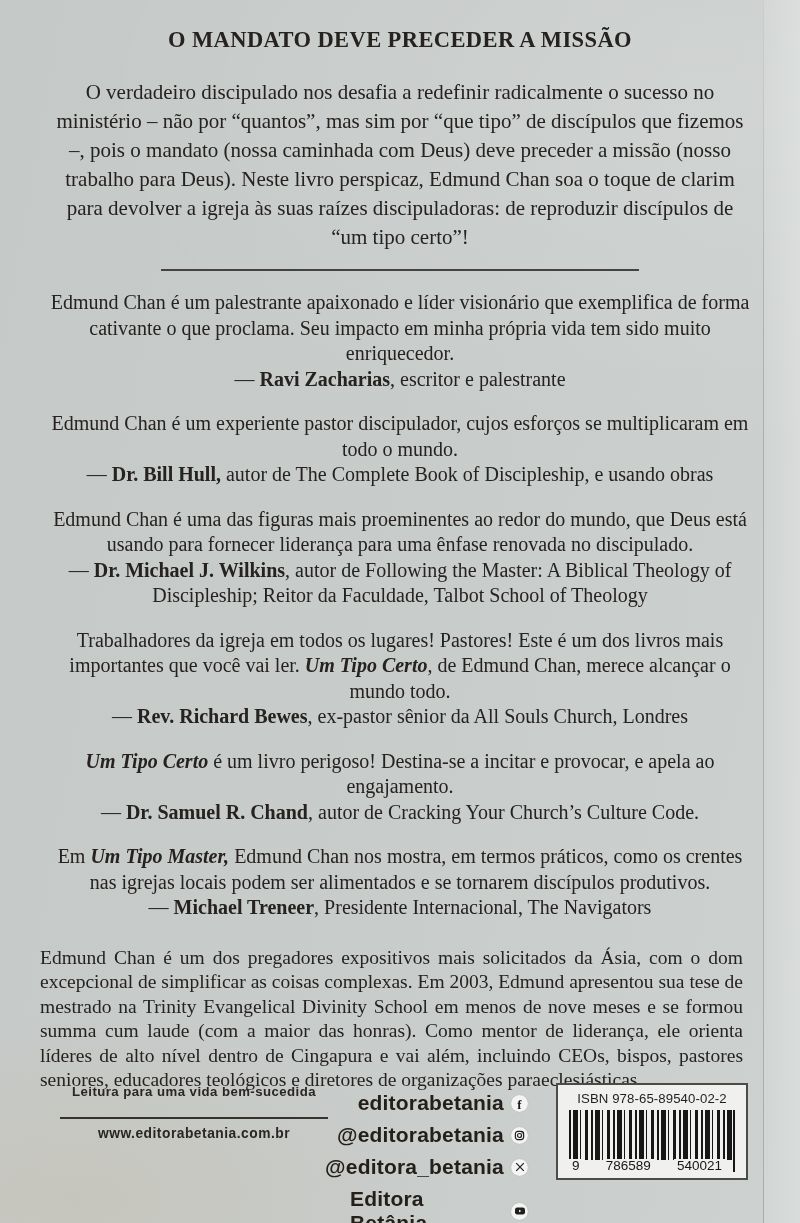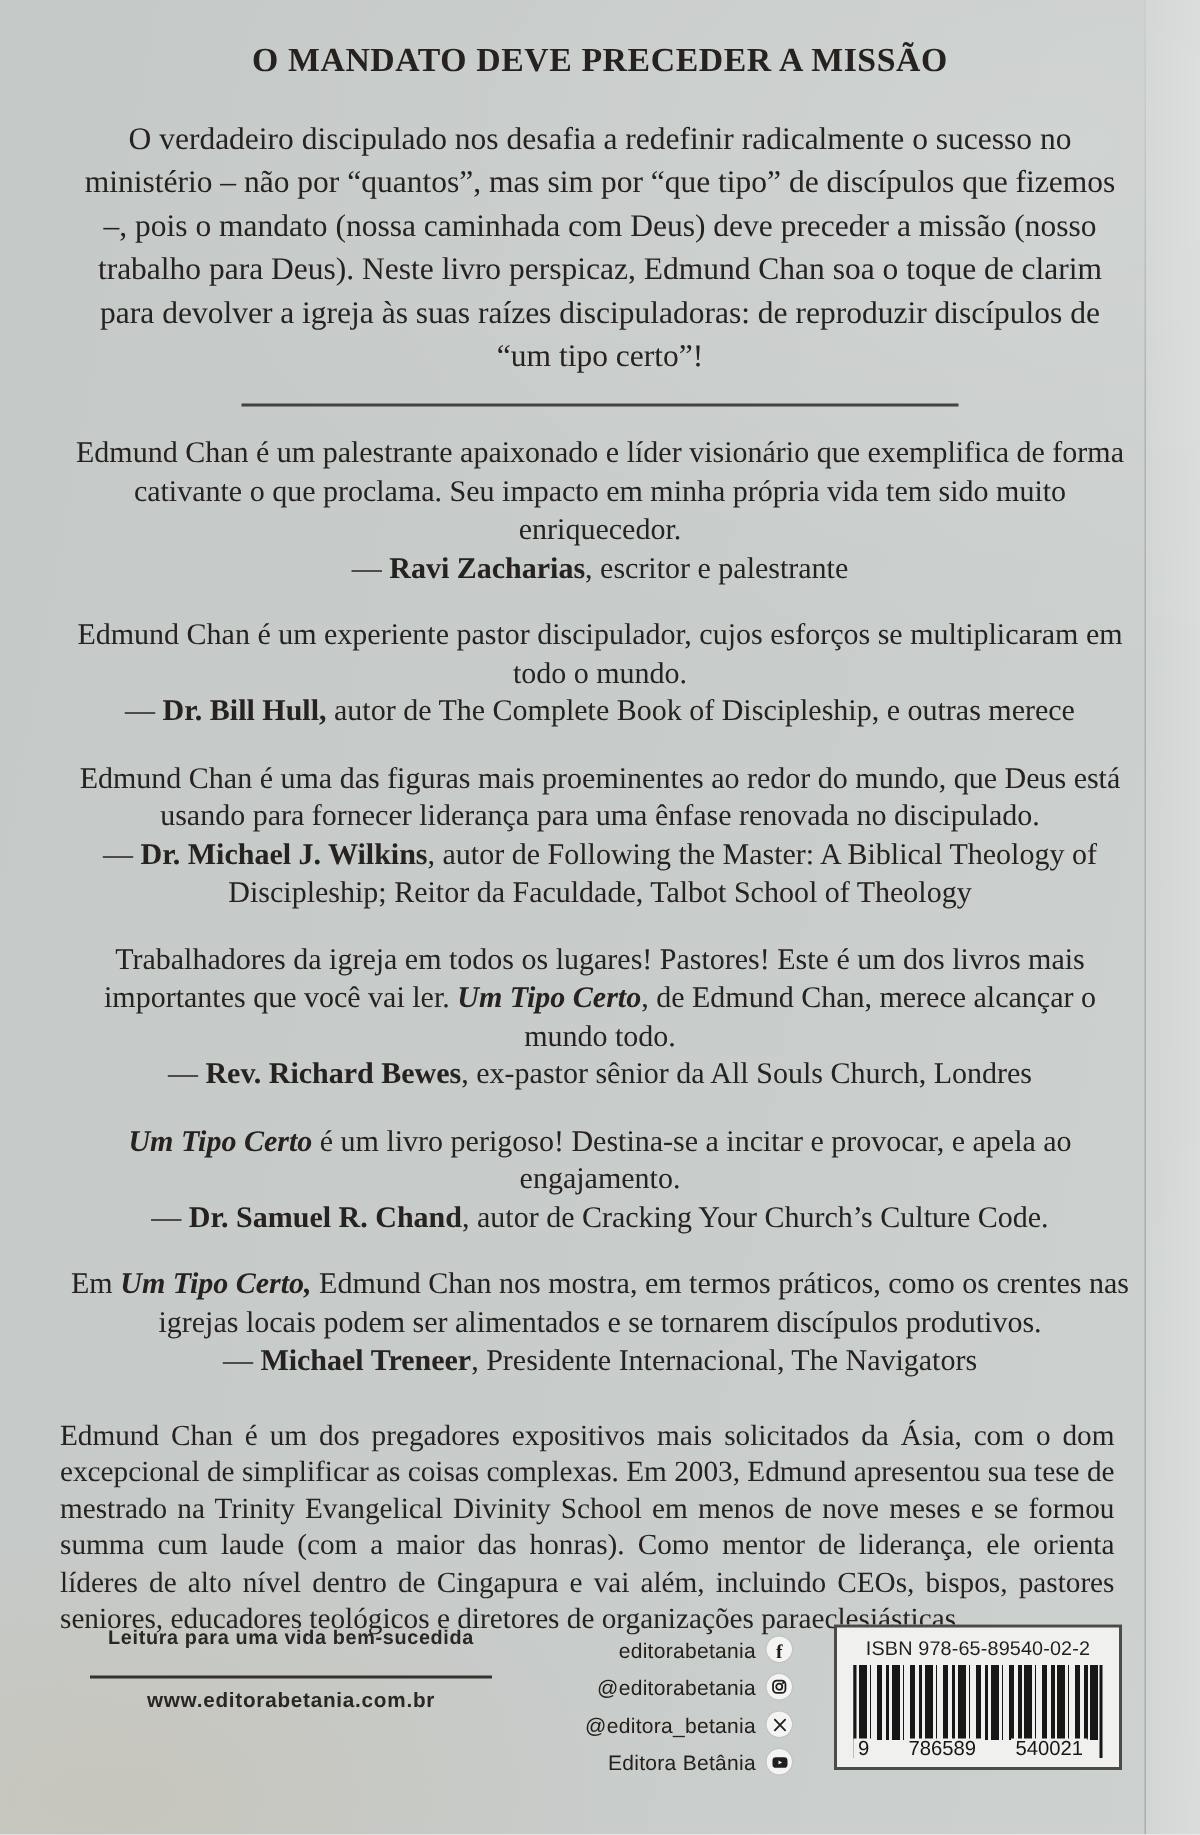--- a/index.html
+++ b/index.html
@@ -67,21 +67,21 @@
   .tagline {
     margin-top:1px; padding-bottom:18px;
     border-bottom:2px solid #35322e;
     text-align:center;
     font-size:13.2px; font-weight:bold; letter-spacing:0.45px;
   }
   .website { margin-top:7px; text-align:center; font-size:13.8px; font-weight:bold; letter-spacing:0.5px; }
 
   .social { margin-left:auto; width:178px; padding-top:8px; }
   .social-row { display:flex; justify-content:flex-end; align-items:center; gap:7px; margin-bottom:8px; }
-  .social-handle { font-size:14px; font-weight:normal; letter-spacing:0.2px; color:#242019; }
+  .social-handle { font-size:21px; font-weight:bold; letter-spacing:0.2px; color:#242019; }
   .icon-circle {
     width:17px; height:17px; border-radius:50%;
     background:#f4f5f2; box-shadow:0 0 1px rgba(0,0,0,0.25);
     display:flex; align-items:center; justify-content:center;
     flex:0 0 auto;
   }
   .fb-glyph { font-family:"Liberation Serif",serif; font-weight:bold; font-size:13px; color:#1d1d1d; line-height:1; position:relative; top:1px;}
 
   .isbn-box {
     margin-left:28px;
@@ -125,36 +125,36 @@
 
   <div class="divider"></div>
 
   <div class="endorsements">
     <div class="endorsement">
       <div class="quote"><span class="i">Edmund Chan é um palestrante apaixonado e líder visionário que exemplifica de forma cativante o que proclama. Seu impacto em minha própria vida tem sido muito enriquecedor.</span></div>
       <div class="attribution"><span>— </span><span class="b">Ravi Zacharias</span><span>, escritor e palestrante</span></div>
     </div>
     <div class="endorsement">
       <div class="quote"><span class="i">Edmund Chan é um experiente pastor discipulador, cujos esforços se multiplicaram em todo o mundo.</span></div>
-      <div class="attribution"><span>— </span><span class="b">Dr. Bill Hull,</span><span> autor de </span><span class="i">The Complete Book of Discipleship</span><span>, e outras merece</span></div>
+      <div class="attribution"><span>— </span><span class="b">Dr. Bill Hull,</span><span> autor de </span><span class="i">The Complete Book of Discipleship</span><span>, e usando obras</span></div>
     </div>
     <div class="endorsement">
       <div class="quote"><span class="i">Edmund Chan é uma das figuras mais proeminentes ao redor do mundo, que Deus está usando para fornecer liderança para uma ênfase renovada no discipulado.</span></div>
       <div class="attribution"><span>— </span><span class="b">Dr. Michael J. Wilkins</span><span>, autor de </span><span class="i">Following the Master: A Biblical Theology of Discipleship</span><span>; Reitor da Faculdade, Talbot School of Theology</span></div>
     </div>
     <div class="endorsement">
       <div class="quote"><span class="i">Trabalhadores da igreja em todos os lugares! Pastores! Este é um dos livros mais importantes que você vai ler. </span><span class="bi">Um Tipo Certo</span><span class="i">, de Edmund Chan, merece alcançar o mundo todo.</span></div>
       <div class="attribution"><span>— </span><span class="b">Rev. Richard Bewes</span><span>, ex-pastor sênior da All Souls Church, Londres</span></div>
     </div>
     <div class="endorsement">
       <div class="quote"><span class="bi">Um Tipo Certo</span><span class="i"> é um livro perigoso! Destina-se a incitar e provocar, e apela ao engajamento.</span></div>
       <div class="attribution"><span>— </span><span class="b">Dr. Samuel R. Chand</span><span>, autor de Cracking Your Church’s Culture Code.</span></div>
     </div>
     <div class="endorsement">
-      <div class="quote"><span class="i">Em </span><span class="bi">Um Tipo Certo,</span><span class="i"> Edmund Chan nos mostra, em termos práticos, como os crentes nas igrejas locais podem ser alimentados e se tornarem discípulos produtivos.</span></div>
+      <div class="quote"><span class="i">Em </span><span class="bi">Um Tipo Master,</span><span class="i"> Edmund Chan nos mostra, em termos práticos, como os crentes nas igrejas locais podem ser alimentados e se tornarem discípulos produtivos.</span></div>
       <div class="attribution"><span>— </span><span class="b">Michael Treneer</span><span>, Presidente Internacional, The Navigators</span></div>
     </div>
   </div>
 
   <p class="bio"><span>Edmund Chan é um dos pregadores expositivos mais solicitados da Ásia, com o dom excepcional de simplificar as coisas complexas. Em 2003, Edmund apresentou sua tese de mestrado na Trinity Evangelical Divinity School em menos de nove meses e se formou </span><span class="i">summa cum laude</span><span> (com a maior das honras). Como mentor de liderança, ele orienta líderes de alto nível dentro de Cingapura e vai além, incluindo CEOs, bispos, pastores seniores, educadores teológicos e diretores de organizações paraeclesiásticas.</span></p>
 
   <div class="footer">
 
     <div class="publisher">
       <div class="tagline">Leitura para uma vida bem-sucedida</div>

